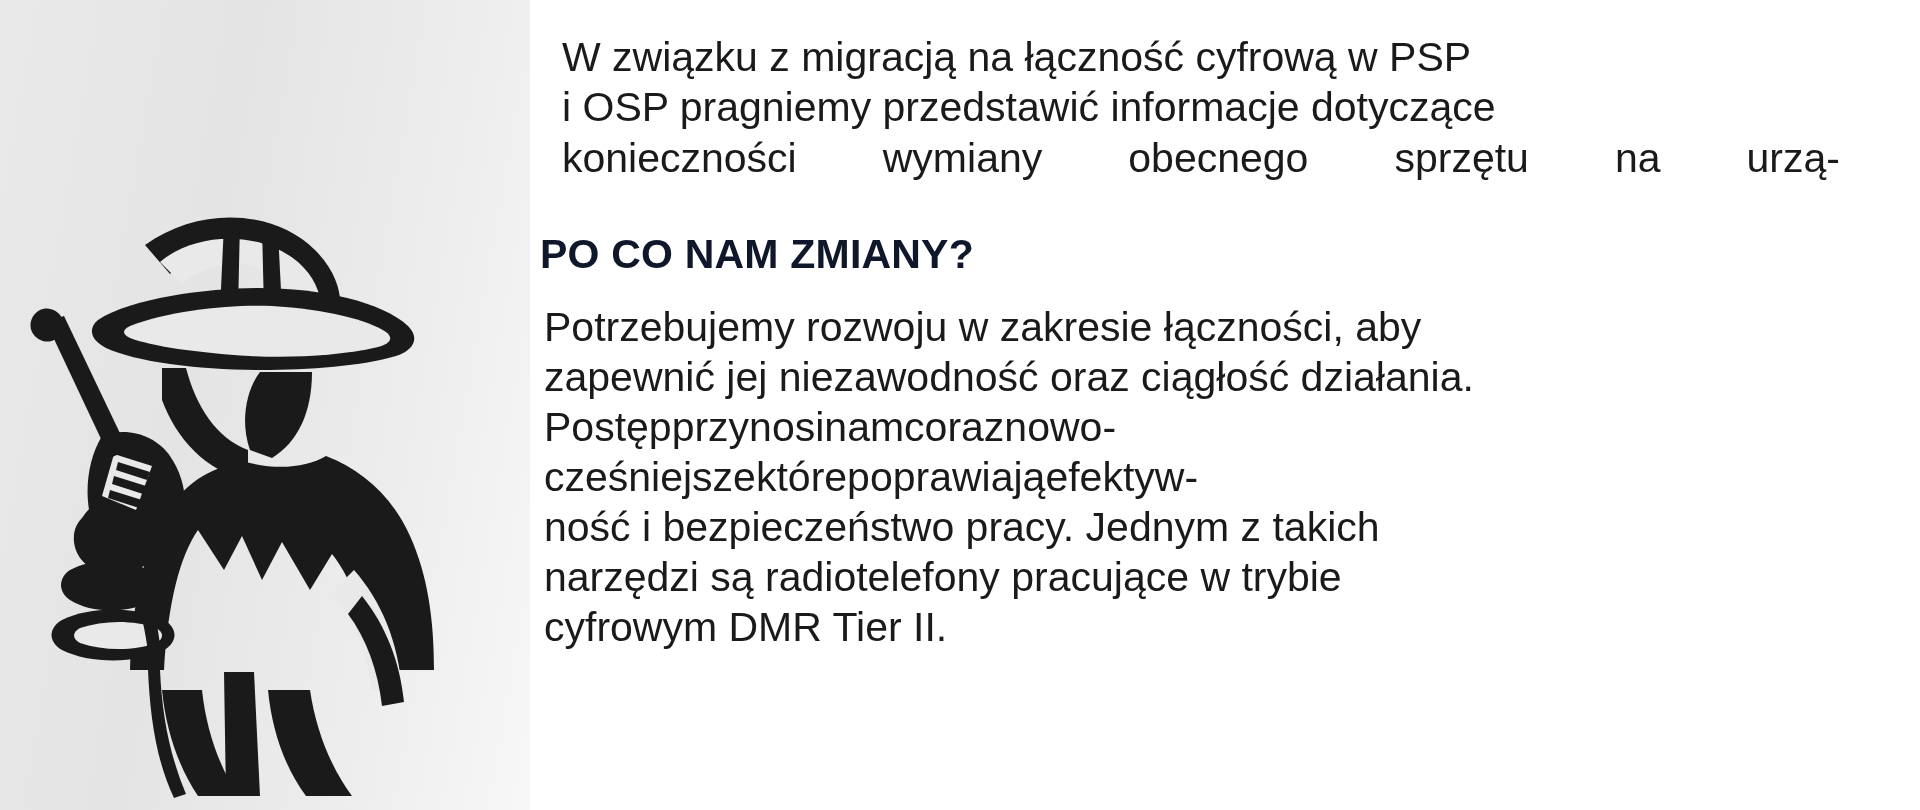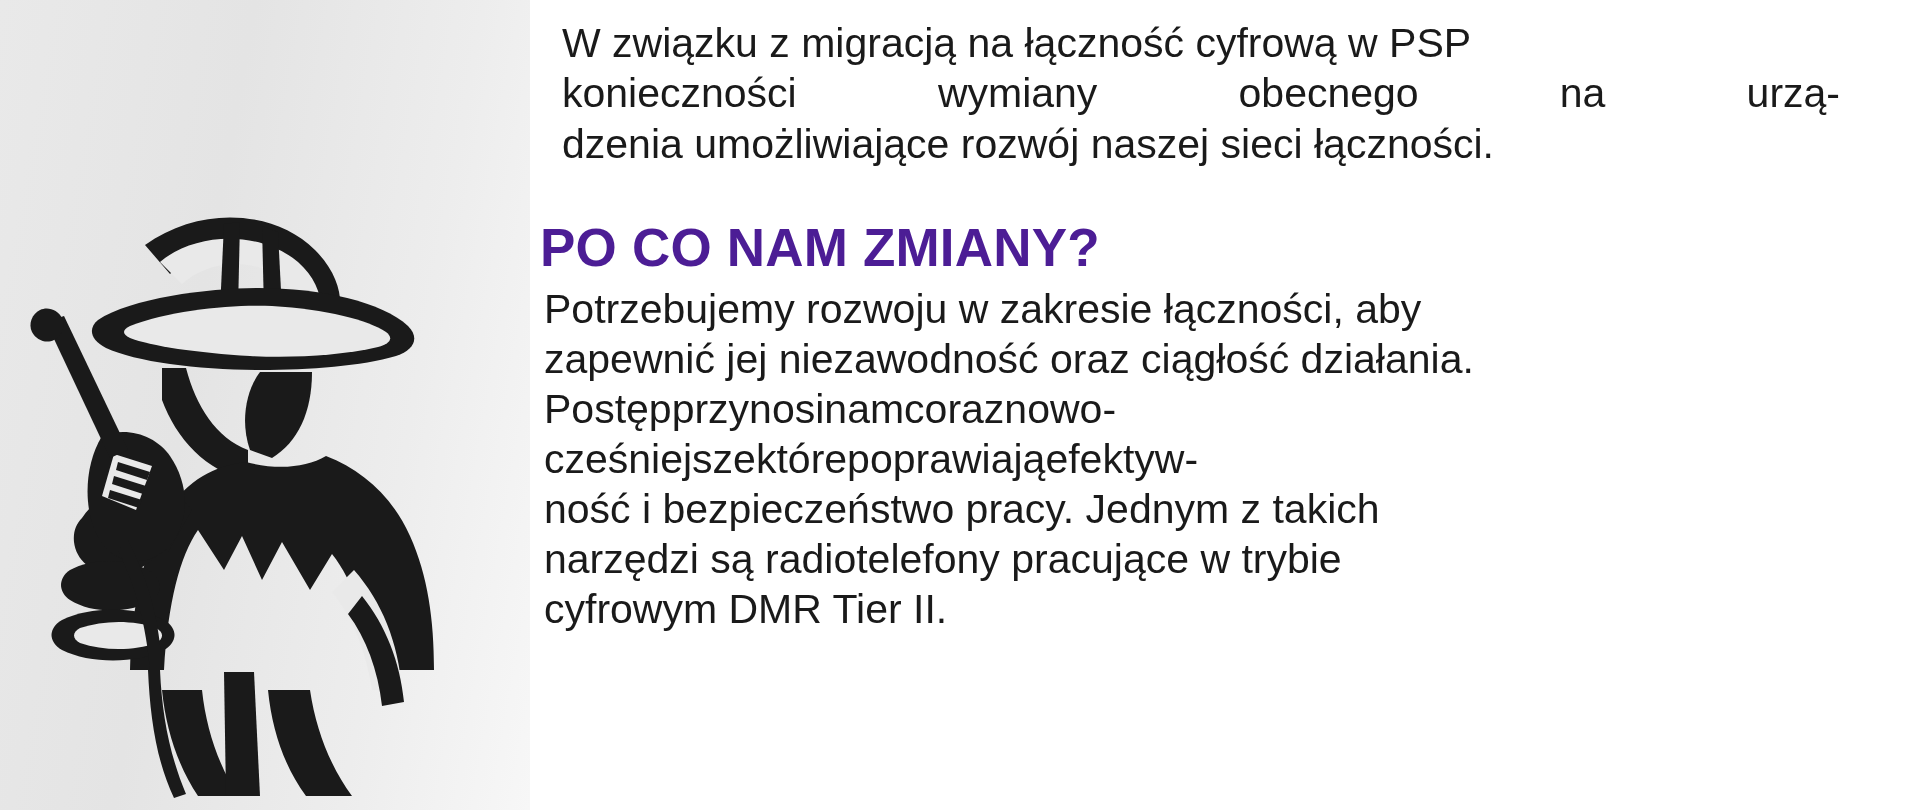--- a/index.html
+++ b/index.html
@@ -32,45 +32,45 @@
   .illustration-panel .firefighter {
     position: absolute;
     left: 10px;
     top: 150px;
     width: 500px;
     height: 660px;
   }
   
   .text-column {
     flex: 1 1 auto;
-    padding: 18px 80px 0 10px;
+    padding: 32px 80px 0 10px;
     box-sizing: border-box;
     background: #ffffff;
   }
   .intro-paragraph {
     font-size: 41px;
     line-height: 1.23;
     color: #1a1a1a;
     text-align: justify;
     text-justify: inter-word;
     margin: 0 0 8px 0;
     padding-left: 22px;
   }
   .intro-paragraph .line {
     display: block;
   }
   .intro-paragraph .line.justify {
     display: flex;
     justify-content: space-between;
   }
   .section-heading {
-    font-size: 53px;
+    font-size: 41px;
     font-weight: bold;
-    color: #4c1d95;
-    margin: 48px 0 6px 0;
+    color: #0f172a;
+    margin: 48px 0 24px 0;
     letter-spacing: 0.2px;
   }
   .body-paragraph {
     font-size: 41px;
     line-height: 1.22;
     color: #1a1a1a;
     margin: 4px;
   }
   .body-paragraph .line {
     display: block;
@@ -132,28 +132,29 @@
         <path d="M118 390 C138 430 150 470 152 520 L140 520 C136 474 126 438 108 400 Z"></path>
         <path d="M150 520 C152 566 160 606 176 644 L164 648 C146 610 140 566 138 520 Z"></path>
       </g>
     </svg>
   </div>
 
   <div class="text-column">
 
     <p class="intro-paragraph">
       <span class="line">W związku z migracją na łączność cyfrową w PSP</span>
+      <span class="line">i OSP pragniemy przedstawić informacje dotyczące</span>
       <span class="line justify">
         <span class="w">konieczności</span>
         <span class="w">wymiany</span>
         <span class="w">obecnego</span>
+        <span class="w">sprzętu</span>
         <span class="w">na</span>
         <span class="w">urzą-</span>
       </span>
-      <span class="line">dzenia umożliwiające rozwój naszej sieci łączności.</span>
     </p>
 
     <h2 class="section-heading">PO CO NAM ZMIANY?</h2>
 
     <p class="body-paragraph">
       <span class="line">Potrzebujemy rozwoju w zakresie łączności, aby</span>
       <span class="line">zapewnić jej niezawodność oraz ciągłość działania.</span>
       <span class="line justify">
         <span class="w">Postęp</span>
         <span class="w">przynosi</span>

